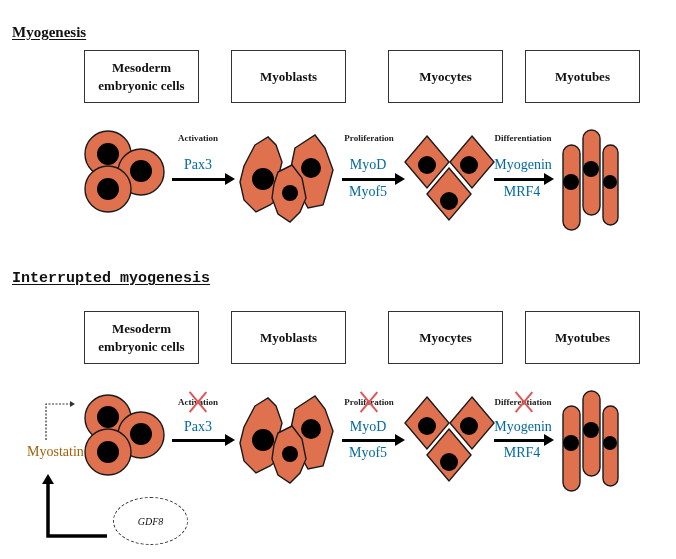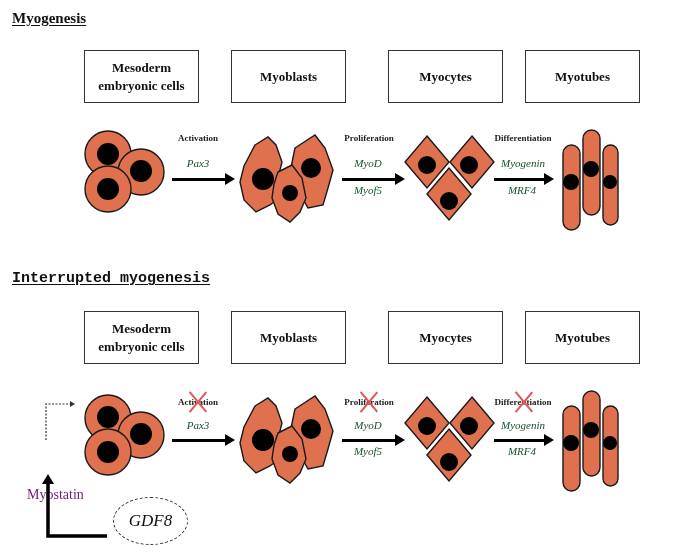--- a/index.html
+++ b/index.html
@@ -1,34 +1,34 @@
 <!DOCTYPE html>
 <html><head>
 <meta charset="utf-8">
 <style>
   html, body { margin:0; padding:0; background:#ffffff; }
   body { width:676px; height:559px; position:relative; overflow:hidden; font-family:"Liberation Serif", serif; color:#111; }
   .section-title { position:absolute; left:12px; font-weight:bold; font-size:15px; text-decoration:underline; text-underline-offset:2px; }
   .stage-box { position:absolute; border:1.5px solid #333; background:#fff; display:flex; align-items:center; justify-content:center; text-align:center; font-weight:bold; font-size:13px; line-height:18px; box-sizing:border-box; }
   .step-label { position:absolute; font-weight:bold; font-size:9px; color:#222; text-align:center; }
-  .gene { position:absolute; font-style:italic; font-size:11px; color:#14532d; text-align:center; }
+  .gene { position:absolute; font-size:14px; color:#0369a1; text-align:center; }
   .arrow { position:absolute; height:3px; background:#000; }
   .arrow::after { content:""; position:absolute; right:-8px; top:-5px; border-left:10px solid #000; border-top:6.5px solid transparent; border-bottom:6.5px solid transparent; }
   .cross { position:absolute; width:20px; height:22px; }
   .cross::before, .cross::after { content:""; position:absolute; left:9px; top:-2px; width:1.5px; height:26px; background:#e05555; }
   .cross::before { transform:rotate(40deg); }
   .cross::after { transform:rotate(-40deg); }
   .myostatin { position:absolute; color:#d42a2a; font-size:14px; }
-  .gdf8 { position:absolute; border:1.5px dashed #333; border-radius:50%; display:flex; align-items:center; justify-content:center; font-style:italic; font-size:17px;font-family:Liberation Serif, serif; }
+  .gdf8 { position:absolute; border:1.5px dashed #333; border-radius:50%; display:flex; align-items:center; justify-content:center; font-style:italic; font-size:10px;font-family:Liberation Serif, serif; }
   svg.cells { position:absolute; overflow:visible; }
 </style>
 </head>
 <body>
 
-<div class="section-title" style="top:10px;">Myogenesis</div>
+<div class="section-title" style="top:24px;">Myogenesis</div>
 
 <div class="stage-box" style="left:84px;top:50px;width:115px;height:53px;">
   <div>
       <div>Mesoderm</div>
       <div>embryonic cells</div>
     </div>
 </div>
 <div class="stage-box" style="left:231px;top:50px;width:115px;height:53px;">Myoblasts</div>
 <div class="stage-box" style="left:388px;top:50px;width:115px;height:53px;">Myocytes</div>
 <div class="stage-box" style="left:525px;top:50px;width:115px;height:53px;">Myotubes</div>
@@ -110,21 +110,21 @@
 <div class="gene" style="left:340px;top:419px;width:56px;">MyoD</div>
 <div class="arrow" style="left:342px;top:439px;width:55px;"></div>
 <div class="gene" style="left:340px;top:445px;width:56px;">Myof5</div>
 
 <div class="step-label" style="left:490px;top:397px;width:66px;">Differentiation</div>
 <div class="cross" style="left:514px;top:391px;"></div>
 <div class="gene" style="left:490px;top:419px;width:66px;">Myogenin</div>
 <div class="arrow" style="left:494px;top:439px;width:52px;"></div>
 <div class="gene" style="left:494px;top:445px;width:56px;">MRF4</div>
 
-<div class="myostatin" style="left: 27px; top: 444px; color: #701a75; margin-top: 43px;">Myostatin</div>
+<div class="myostatin" style="left: 27px; top: 444px; color: #a16207;">Myostatin</div>
 <div class="gdf8" style="left:113px;top:497px;width:73px;height:46px;">GDF8</div>
 
 <svg class="cells" style="left:0;top:0;" width="676" height="559">
 
   <path d="M46,440 L46,404 L70,404" fill="none" stroke="#333" stroke-width="1.2" stroke-dasharray="2,1.5"></path>
   <path d="M70,401 L75,404 L70,407 Z" fill="#333"></path>
 
   <path d="M107,536 L48,536 L48,482" fill="none" stroke="#000" stroke-width="3.5"></path>
   <path d="M42,484 L48,474 L54,484 Z" fill="#000"></path>
 

